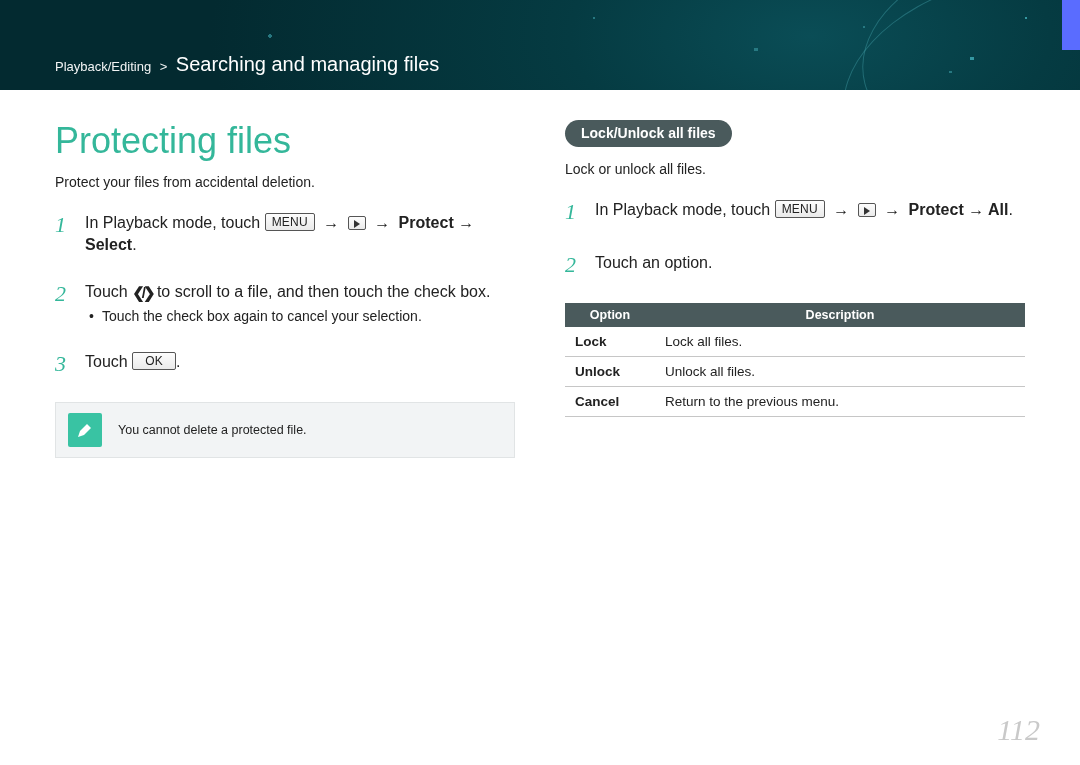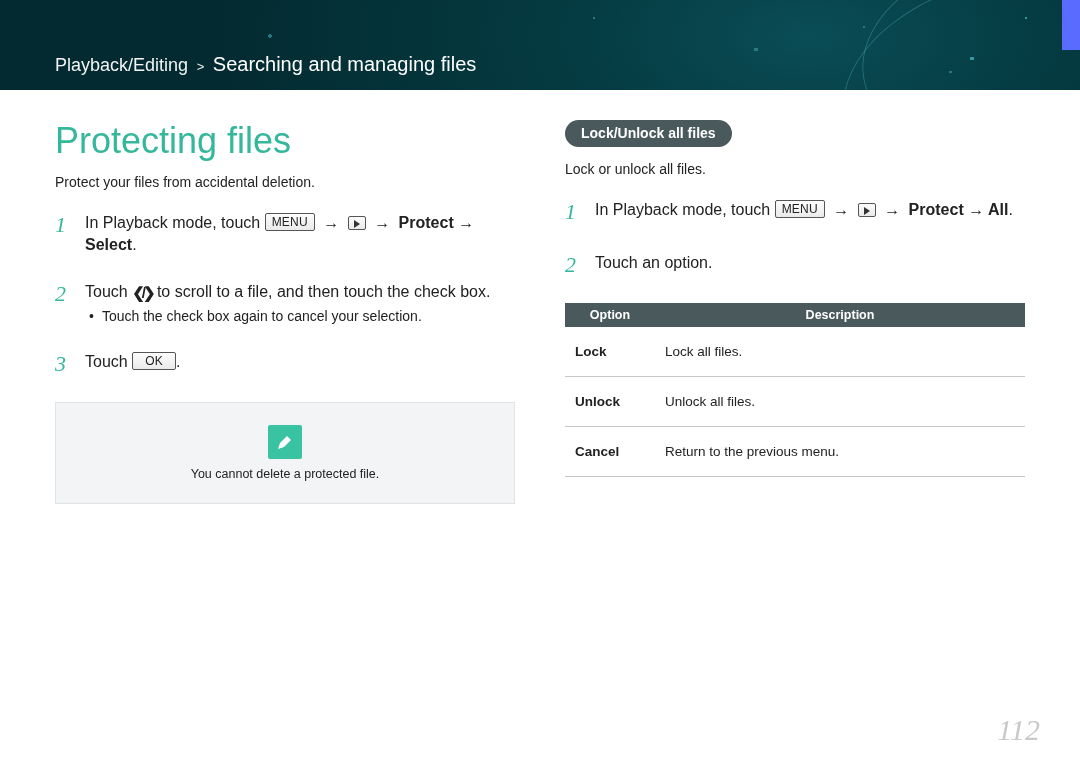--- a/index.html
+++ b/index.html
@@ -36,21 +36,21 @@
     border: 1px solid rgba(80,180,190,.35);
     border-radius: 50%;
     transform: rotate(-15deg);
   }
   .header .swirl.s2 { right: -80px; top: -20px; width: 320px; height: 200px; }
   .header .tab { position:absolute; top:0; right:0; width:18px; height:50px; background:#5a6cff; }
   .breadcrumb {
     position: absolute; left: 55px; bottom: 14px;
     color: #fff; font-size: 20px; font-weight: 300;
   }
-  .breadcrumb .small { font-size: 18px; font-weight: 400; opacity: .95; }
+  .breadcrumb .small { font-size: 13px; font-weight: 400; opacity: .95; }
   .breadcrumb .sep { font-size: 13px; padding: 0 3px; }
   .content {
     display: flex;
     padding: 30px 55px 0 55px;
     gap: 50px;
   }
   .col { flex: 1; }
   h2.section {
     color: #34b79a;
     font-size: 36px;
@@ -107,27 +107,26 @@
     border-bottom: 4px solid transparent;
   }
   .arrows-icon {
     display:inline-block; font-weight:700; font-size:15px; vertical-align:-1px;
     letter-spacing:-3px;
   }
   .arrow { padding: 0 4px; }
   .note {
     display: flex;
     align-items: center;
-    gap: 8px;
+    gap: 16px;
     background: #f2f4f5;
     border: 1px solid #e1e4e5;
-    padding: 22px 12px;
+    padding: 10px 12px;
     font-size: 12.5px;
     margin-top: 6px;
-    flex-direction: column;
   }
   .note .noteicon {
     width: 34px; height: 34px;
     background: #39c3a3;
     border-radius: 2px;
     display:flex; align-items:center; justify-content:center;
     color:#fff;
   }
   .pill {
     display: inline-block;
@@ -149,21 +148,21 @@
     background: #4a5a5c;
     color: #fff;
     font-weight: 600;
     text-align: center;
     padding: 5px 10px;
     font-size: 12.5px;
   }
   table.opts th:first-child { width: 90px; }
   table.opts td {
     border-bottom: 1px solid #c6c6c6;
-    padding: 17px 10px;
+    padding: 7px 10px;
   }
   table.opts td:first-child { font-weight: 700; }
   .pagenum {
     position: absolute;
     right: 40px; bottom: 18px;
     font-family: Georgia, "Times New Roman", serif;
     font-style: italic;
     font-size: 30px;
     color: #c9c9c9;
   }

